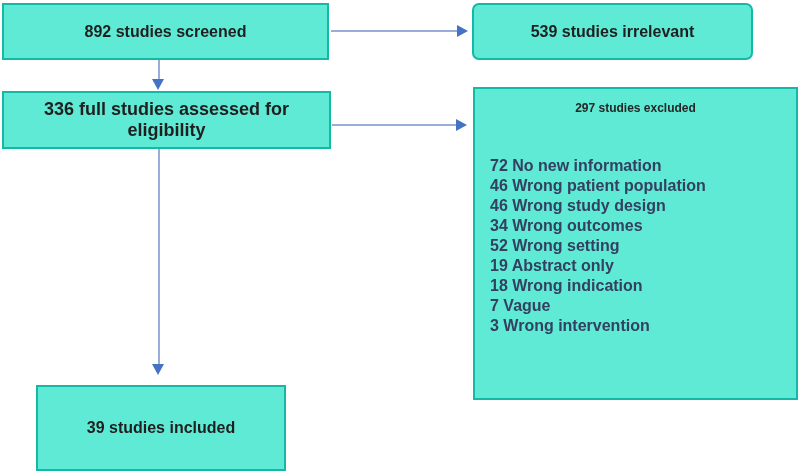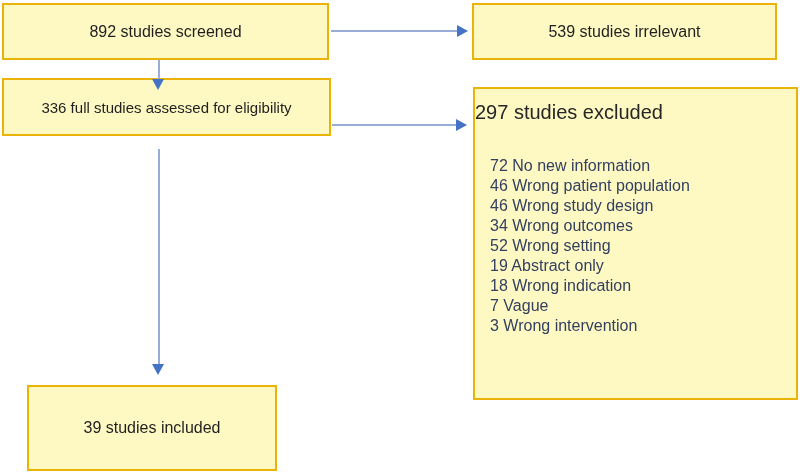--- a/index.html
+++ b/index.html
@@ -1,37 +1,37 @@
 <!DOCTYPE html>
 <html><head>
 <meta charset="utf-8">
 <style>
   html,body{margin:0;padding:0;background:#ffffff;}
   .canvas{
     position:relative;width:800px;height:473px;background:#ffffff;
     font-family:"Liberation Sans",sans-serif;overflow:hidden;
   }
   .box{
-    position:absolute;box-sizing:border-box;border:2px solid #eab308;
-    background:#fef9c3;display:flex;align-items:center;justify-content:center;
-    text-align:center;color:#1f1f1f;
+    position:absolute;box-sizing:border-box;border:2px solid #14b8a6;
+    background:#5eead4;display:flex;align-items:center;justify-content:center;
+    text-align:center;color:#1f1f1f;font-weight:bold;
   }
   #box-screened{left:2px;top:3px;width:327px;height:57px;font-size:16px;}
-  #box-irrelevant{left:472px;top:3px;width:305px;height:57px;font-size:16px;}
-  #box-assessed{left:2px;top:78px;width:329px;height:58px;font-size:15px;}
-  #box-included{left:27px;top:385px;width:250px;height:86px;font-size:16px;text-align:center;}
+  #box-irrelevant{left:472px;top:3px;width:281px;height:57px;font-size:16px;border-radius:7px;}
+  #box-assessed{left:2px;top:91px;width:329px;height:58px;font-size:18px;}
+  #box-included{left:36px;top:385px;width:250px;height:86px;font-size:16px;text-align:center;}
   #box-excluded{
     left:473px;top:87px;width:325px;height:313px;
     display:block;align-items:flex-start;justify-content:flex-start;text-align:left;
   }
   .excluded-title{
-    margin-top:12px;font-size:20px;color:#262626;
+    margin-top:12px;text-align:center;font-size:12px;color:#262626;
   }
   .reasons{
-    margin:32px 0 0 15px;font-size:16px;line-height:20px;color:#334060;
+    margin:41px 0 0 15px;font-size:16px;line-height:20px;color:#334060;
   }
   .reason{white-space:nowrap;}
   .grammar-underline{
     text-decoration:underline;
     border-bottom:2px solid #7ea6e0;
   }
   
   .hline{position:absolute;height:2px;background:#9aacd8;}
   .vline{position:absolute;width:2px;background:#9aacd8;}
   .head-right{

